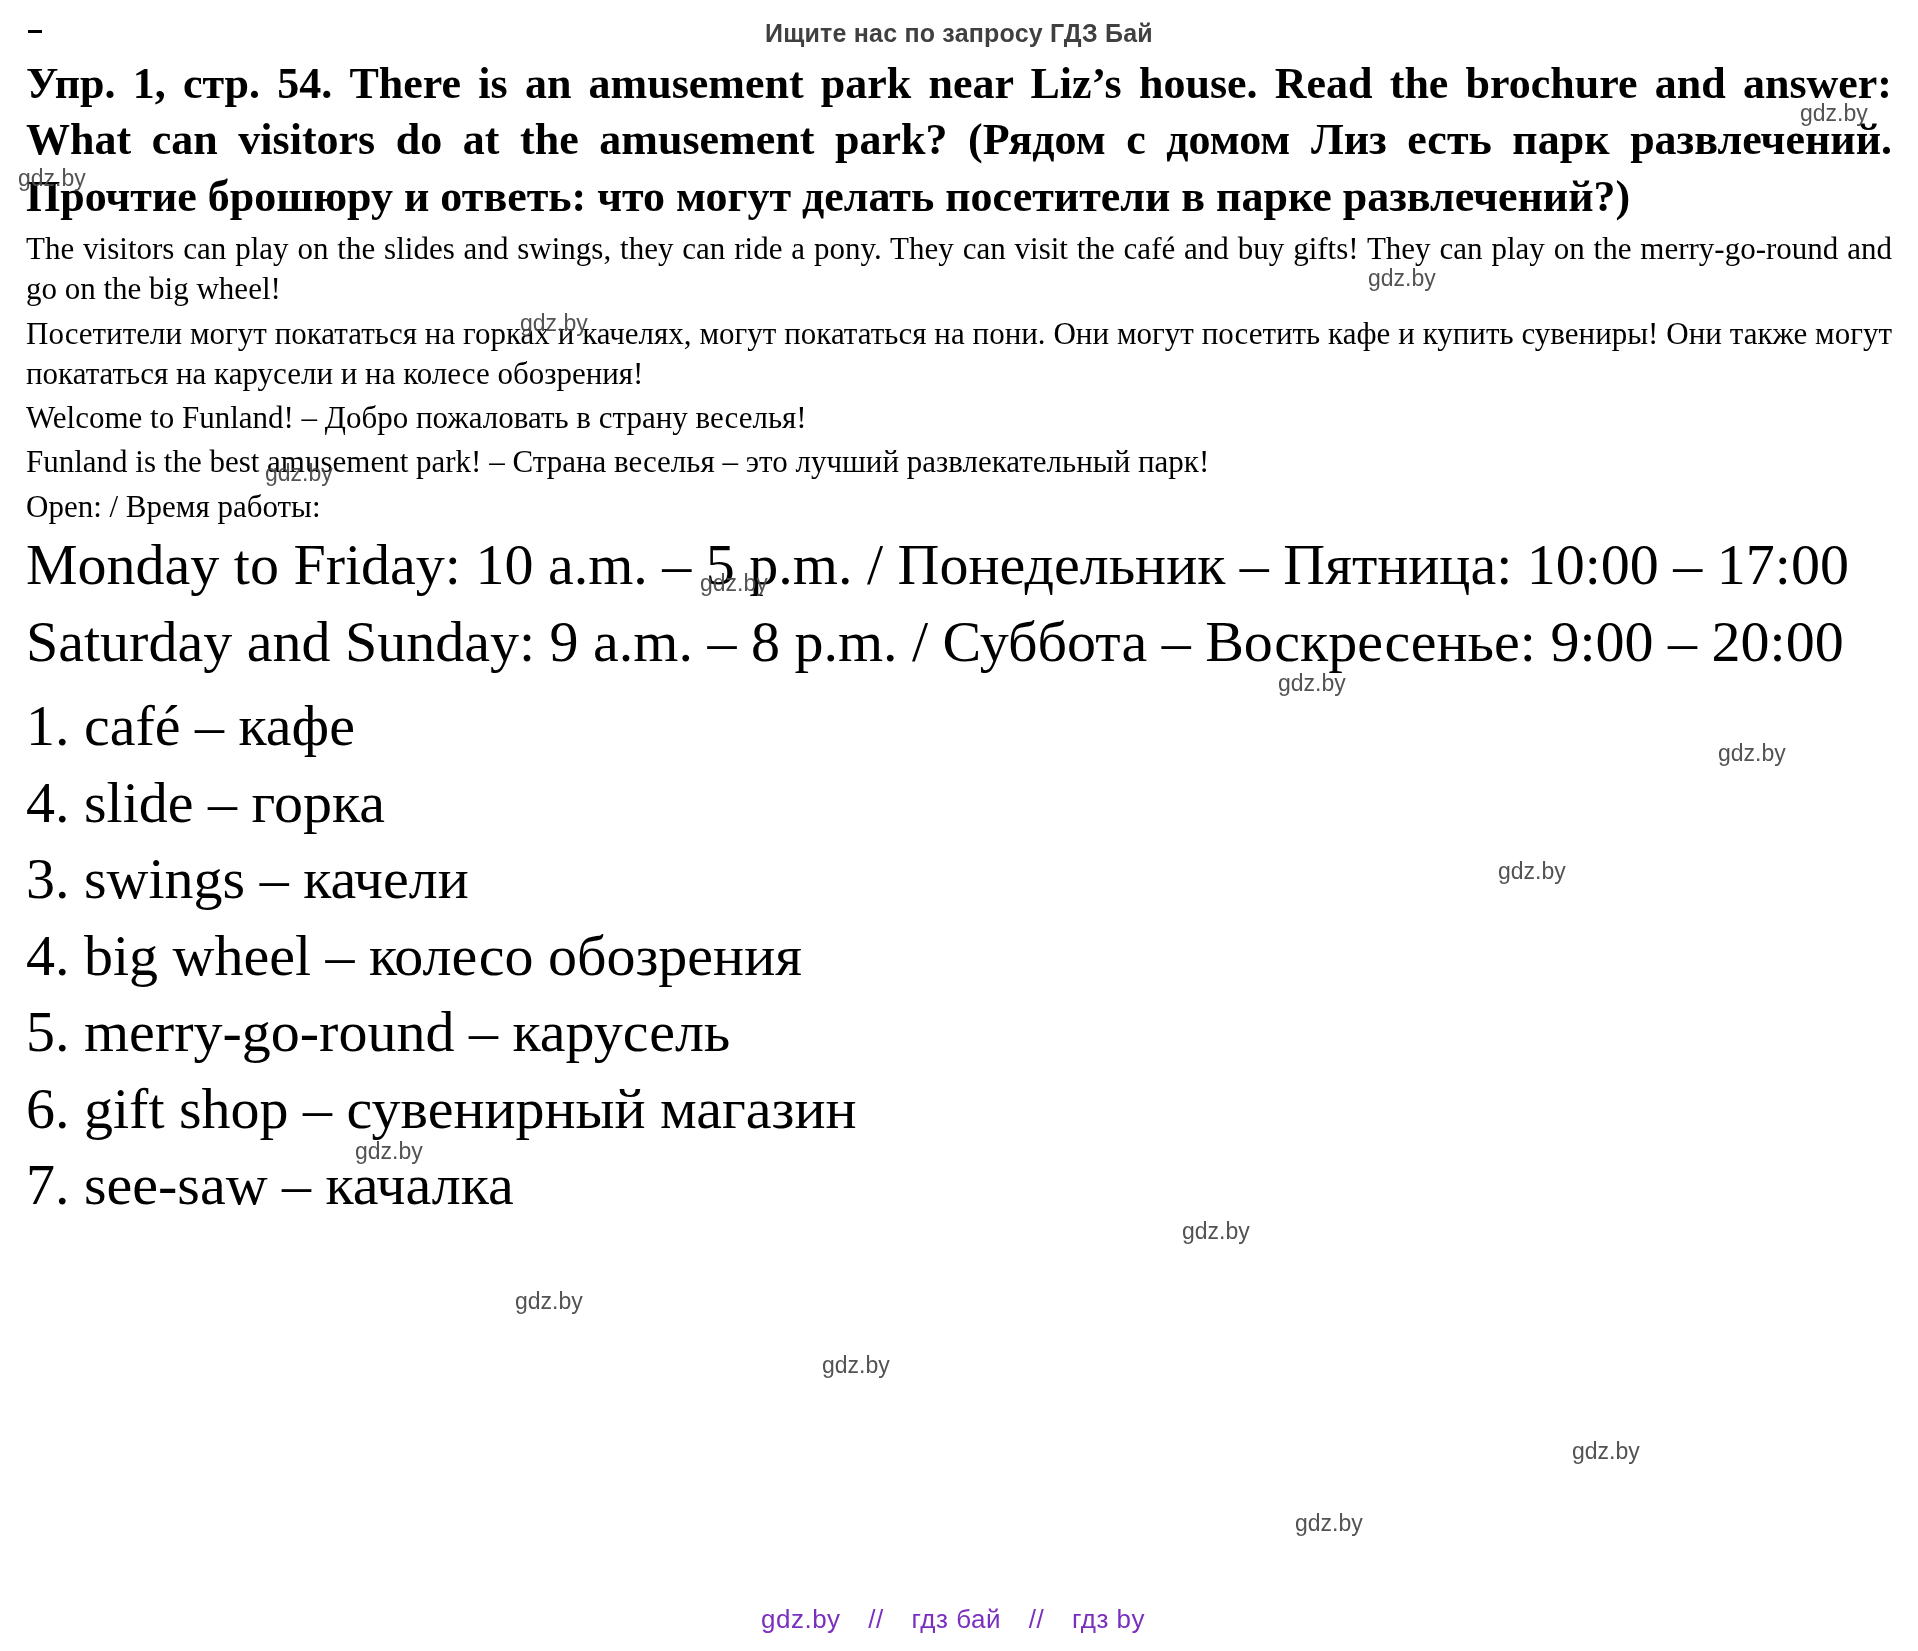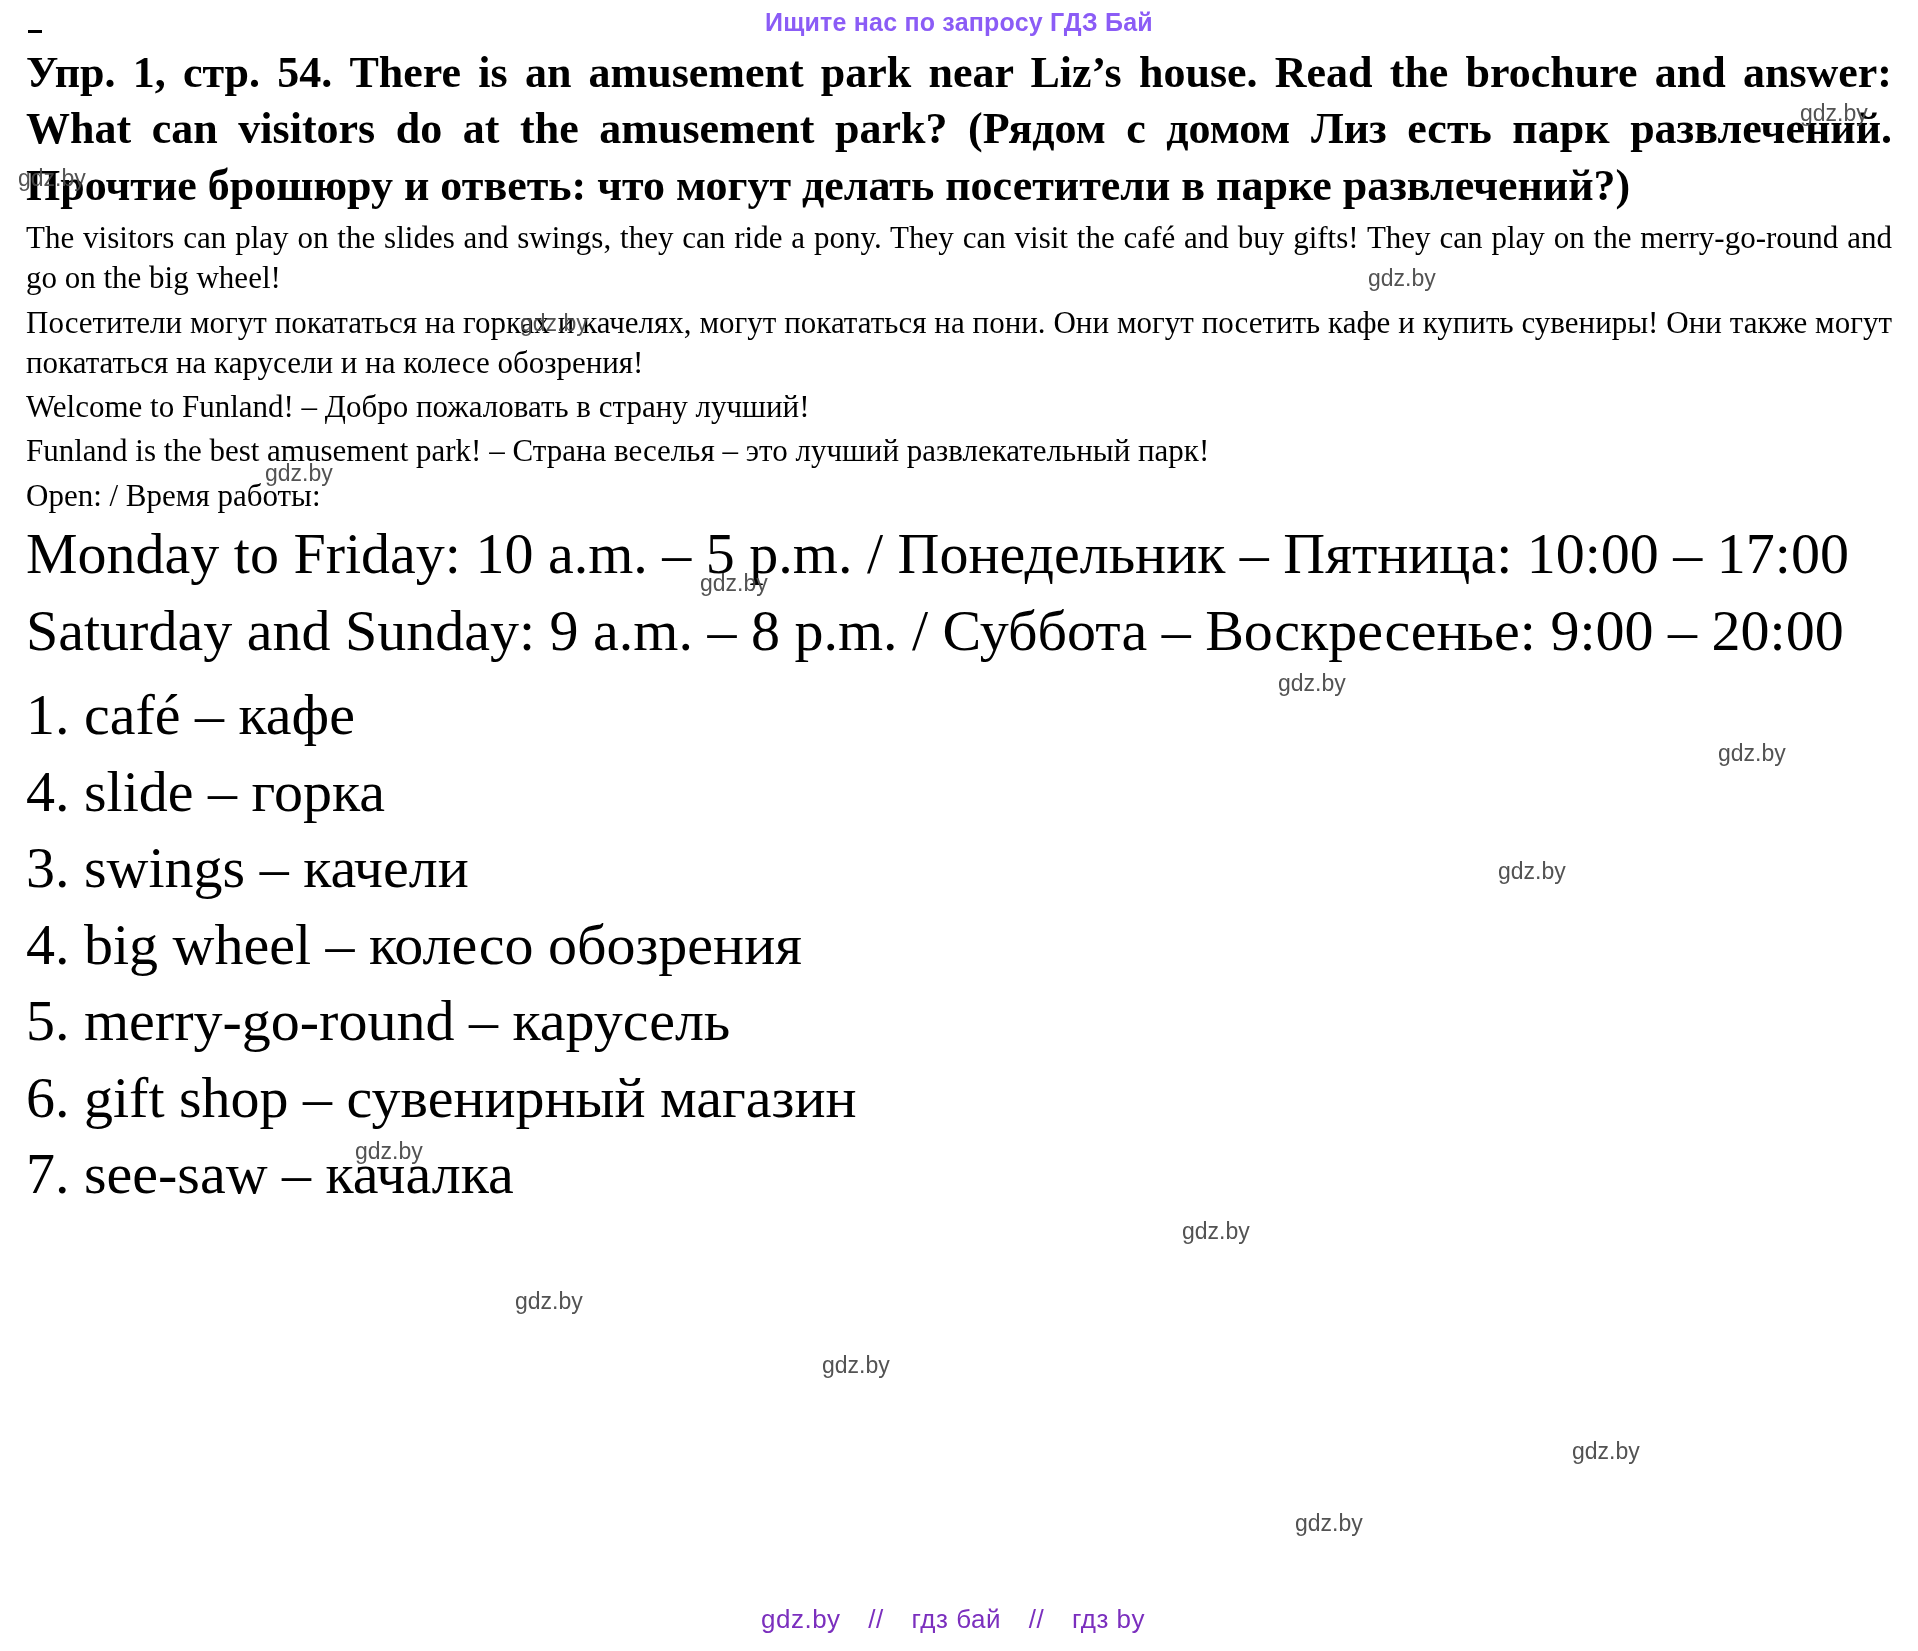--- a/index.html
+++ b/index.html
@@ -17,25 +17,25 @@
   }
   .page {
     position: relative;
     width: 1918px;
     height: 1651px;
     box-sizing: border-box;
     padding: 0 22px;
   }
   .top-banner {
     text-align: center;
-    color: #8b5cf6;
+    color: #404040;
     font-family: "Liberation Sans", sans-serif;
     font-weight: bold;
     font-size: 25px;
-    padding-top: 8px;
+    padding-top: 19px;
     letter-spacing: 0.2px;
   }
   .heading {
     font-family: "Liberation Serif", serif;
     font-weight: bold;
     font-size: 44px;
     line-height: 1.28;
     text-align: justify;
     margin-top: 8px;
     margin-bottom: 0;
@@ -101,21 +101,21 @@
   <div class="dash"></div>
 
   <div class="top-banner">Ищите нас по запросу ГДЗ Бай</div>
 
   <h1 class="heading">Упр. 1, стр. 54. There is an amusement park near Liz’s house. Read the brochure and answer: What can visitors do at the amusement park? (Рядом с домом Лиз есть парк развлечений. Прочтие брошюру и ответь: что могут делать посетители в парке развлечений?)</h1>
 
   <p class="para">The visitors can play on the slides and swings, they can ride a pony. They can visit the café and buy gifts! They can play on the merry-go-round and go on the big wheel!</p>
 
   <p class="para">Посетители могут покататься на горках и качелях, могут покататься на пони. Они могут посетить кафе и купить сувениры! Они также могут покататься на карусели и на колесе обозрения!</p>
 
-  <p class="para left">Welcome to Funland! – Добро пожаловать в страну лучший!</p>
+  <p class="para left">Welcome to Funland! – Добро пожаловать в страну веселья!</p>
 
   <p class="para">Funland is the best amusement park! – Страна веселья – это лучший развлекательный парк!</p>
 
   <p class="para left"> Open: / Время работы:</p>
 
   <p class="listline">Monday to Friday: 10 a.m. – 5 p.m. / Понедельник – Пятница: 10:00 – 17:00</p>
 
   <p class="listline">Saturday and Sunday: 9 a.m. – 8 p.m. / Суббота – Воскресенье: 9:00 – 20:00</p>
 
   <div class="vocab">

